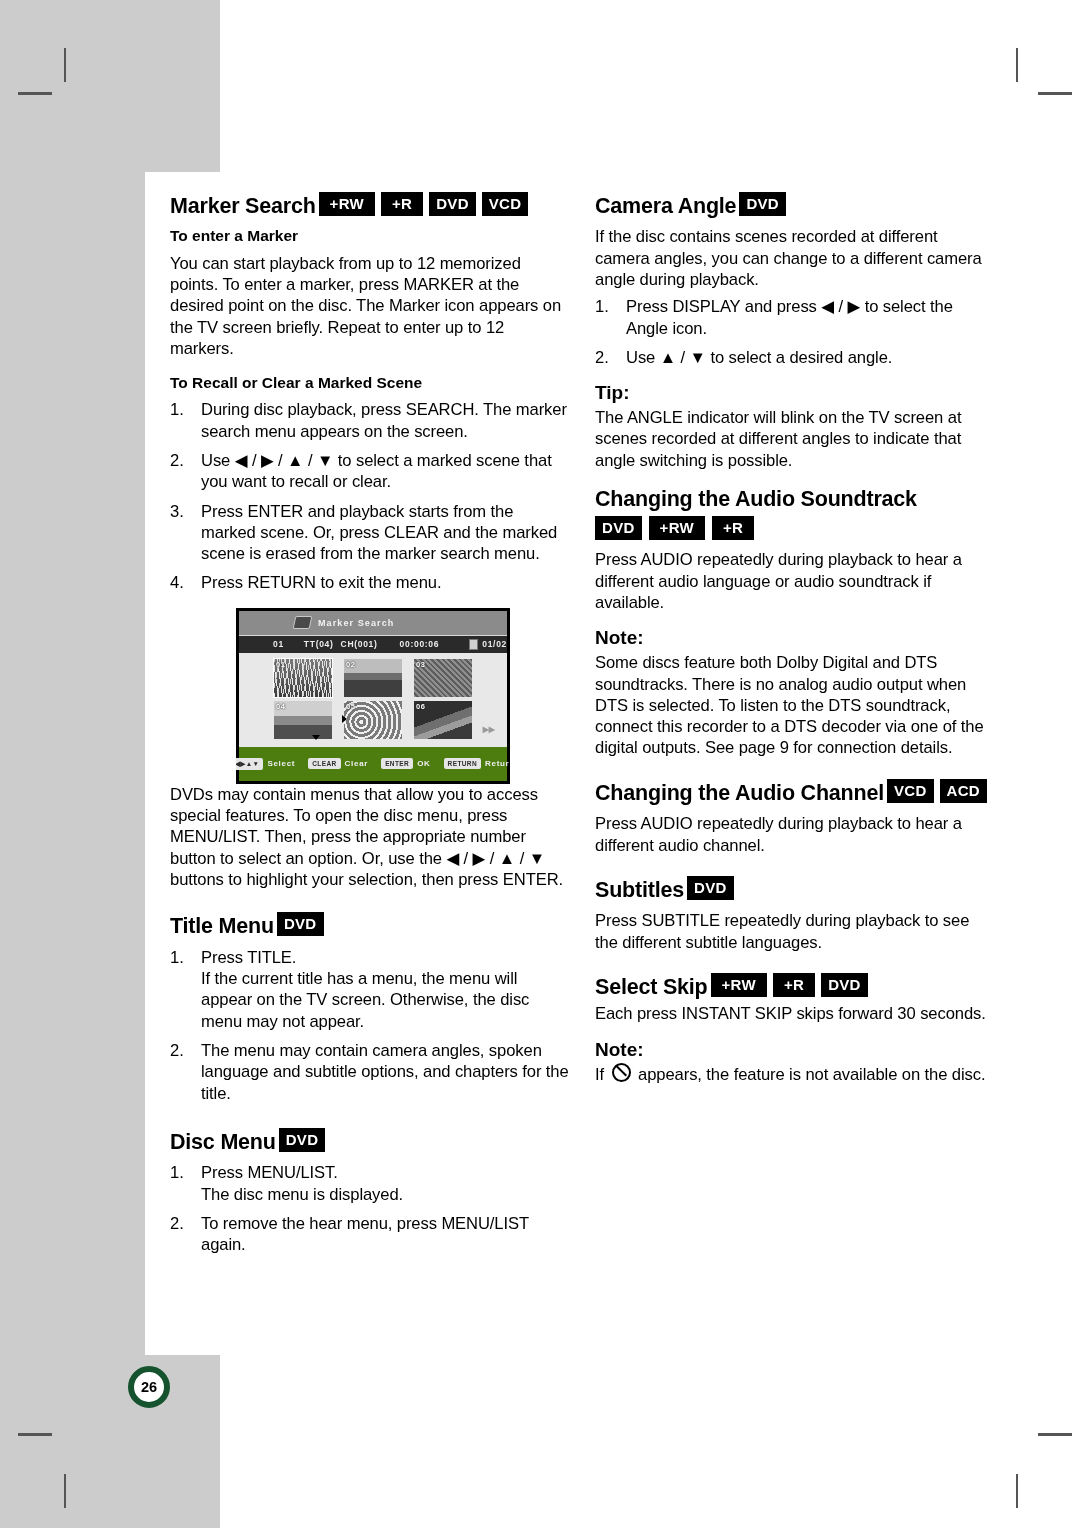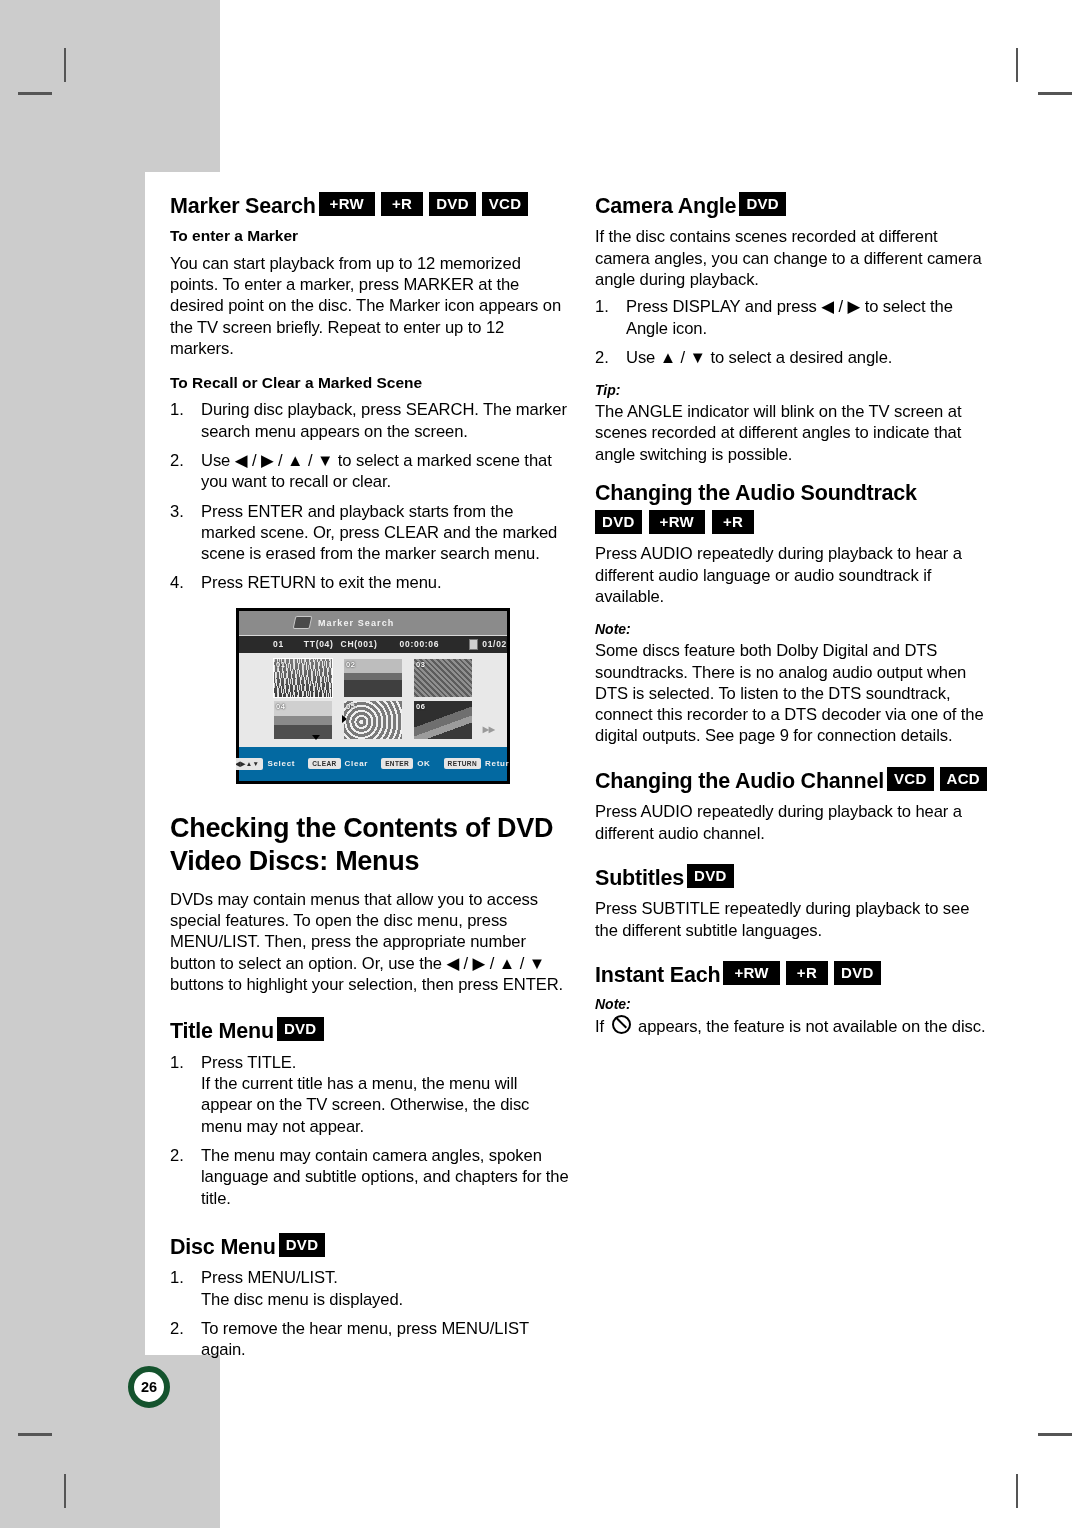--- a/index.html
+++ b/index.html
@@ -82,23 +82,22 @@
 
   p.body {
     font-size: 16.6px;
     line-height: 1.285;
     margin: 0 0 14px 0;
     letter-spacing: -0.1px;
   }
   p.body.tight { margin-bottom: 6px; }
 
   .kicker {
-    font-size: 14px;
-    font-weight: bold;
-    font-style: italic;
+    font-size: 19px;
+    font-weight: bold;
     margin: 8px 0 2px 0;
     line-height: 1.2;
   }
 
   
   ol.steps {
     margin: 0 0 14px 0;
     padding: 0;
     list-style: none;
     counter-reset: stepnum;
@@ -285,21 +284,21 @@
   .osd-scroll-r {
     position: absolute;
     right: 12px; top: 72px;
     color: #9a9a9a; font-size: 8px; font-weight: bold;
     z-index: 4;
   }
 
   .osd-actionbar {
     position: absolute;
     left: 0; bottom: 0; right: 0; height: 34px;
-    background: #0369a1;
+    background: #4d7c0f;
     display: flex;
     align-items: center;
     justify-content: center;
     gap: 13px;
   }
   .osd-action { display: flex; align-items: center; gap: 4px; }
   .key-cap {
     background: #e6e6e6;
     color: #2c2c2c;
     font-size: 6.5px;
@@ -439,21 +438,20 @@
             </div>
             <div class="osd-action">
               <span class="key-cap">RETURN</span>
               <span class="lbl">Return</span>
             </div>
           </div>
 
         </div>
       </div>
 
-      <h1 class="big-title" style="margin-top:28px;">Checking the Contents of DVD Video Discs: Menus</h1>
       <p class="body">DVDs may contain menus that allow you to access special features. To open the disc menu, press MENU/LIST. Then, press the appropriate number button to select an option. Or, use the ◀ / ▶ / ▲ / ▼ buttons to highlight your selection, then press ENTER.</p>
 
       <h2 class="section-title" style="margin-top:22px;">
         <span class="ttl-text">Title Menu</span><span class="badge">DVD</span>
       </h2>
       <ol class="steps">
         <li>Press TITLE.<br>If the current title has a menu, the menu will appear on the TV screen. Otherwise, the disc menu may not appear.</li>
         <li>The menu may contain camera angles, spoken language and subtitle options, and chapters for the title.</li>
       </ol>
 
@@ -494,22 +492,23 @@
         <span class="ttl-text">Changing the Audio Channel</span><span class="badge">VCD</span><span class="badge">ACD</span>
       </h2>
       <p class="body">Press AUDIO repeatedly during playback to hear a different audio channel.</p>
 
       <h2 class="section-title" style="margin-top:20px;">
         <span class="ttl-text">Subtitles</span><span class="badge">DVD</span>
       </h2>
       <p class="body">Press SUBTITLE repeatedly during playback to see the different subtitle languages.</p>
 
       <h2 class="section-title" style="margin-top:20px; margin-bottom:3px;">
-        <span class="ttl-text">Instant Each</span><span class="badge wide">+RW</span><span class="badge wide">+R</span><span class="badge">DVD</span>
-      </h2>
+        <span class="ttl-text">Select Skip</span><span class="badge wide">+RW</span><span class="badge wide">+R</span><span class="badge">DVD</span>
+      </h2>
+      <p class="body">Each press INSTANT SKIP skips forward 30 seconds.</p>
       <div class="kicker">Note:</div>
       <p class="body">
         <span>If</span>
         <span class="no-sign"></span>
         <span>appears, the feature is not available on the disc.</span>
       </p>
 
     </div>
   </div>
 </div>

